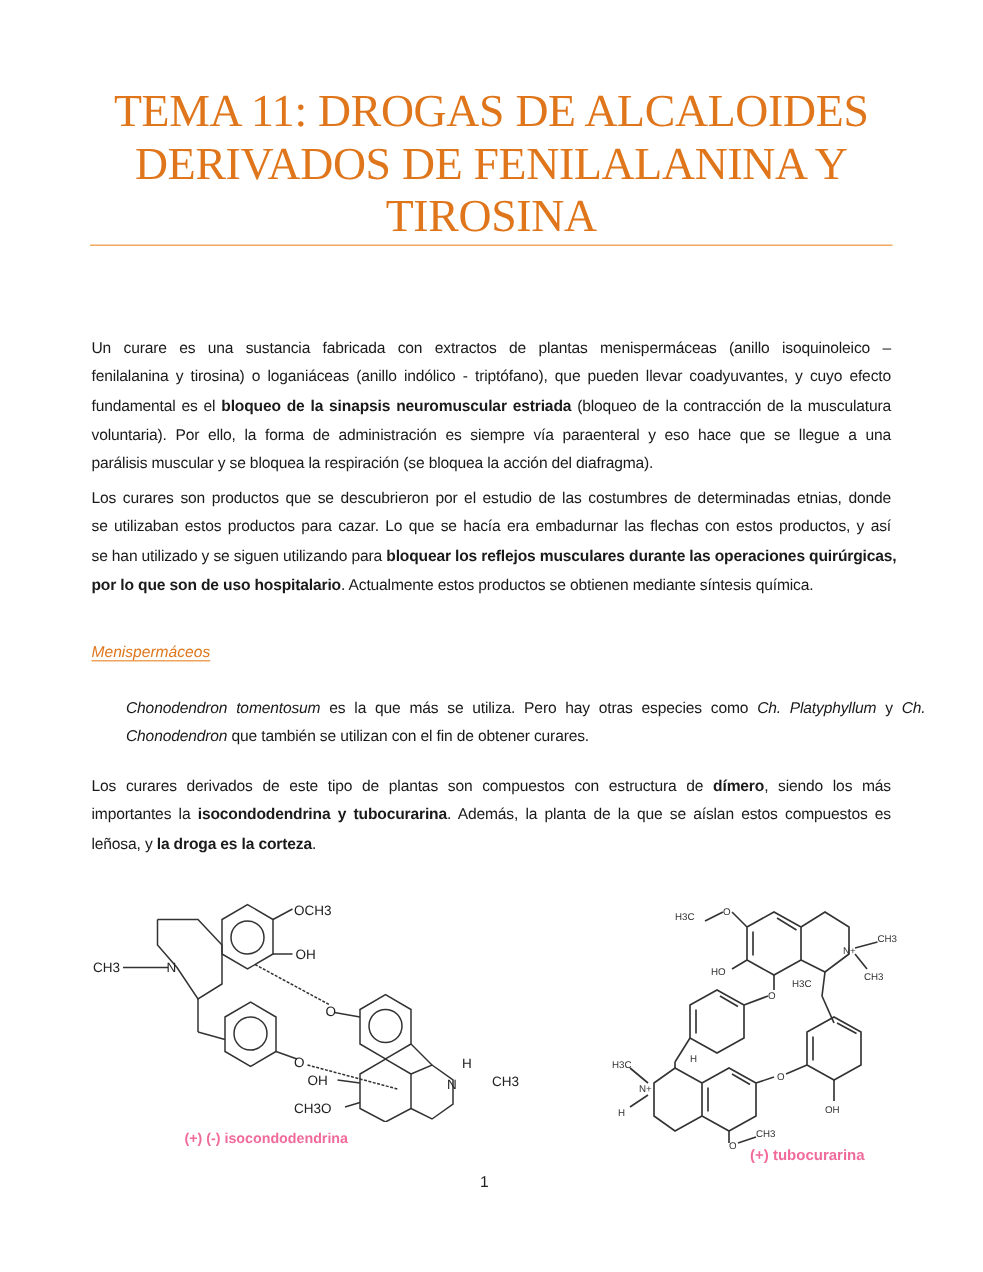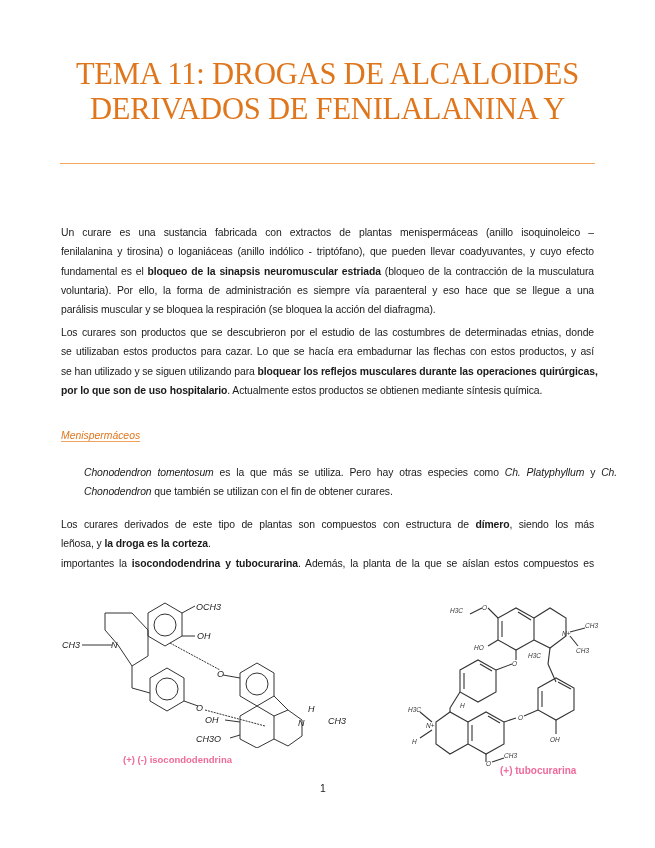--- a/index.html
+++ b/index.html
@@ -8,35 +8,36 @@
     .title { position: absolute; left: 60px; width: 535px; top: 57px; text-align: center; color: #e0761c; font-family: "Liberation Serif", serif; font-size: 30.5px; line-height: 35px; letter-spacing: -0.2px; }
     .title div { white-space: nowrap; }
     .title-rule { position: absolute; left: 60px; width: 535px; top: 163px; height: 0; border-top: 1.6px solid #f4a760; }
     .h2 { position: absolute; left: 61px; top: 189px; font-size: 11.6px; font-weight: bold; color: #e0761c; text-decoration: underline; text-decoration-color: #f0a35c; text-underline-offset: 2px; white-space: nowrap; letter-spacing: -0.25px; }
     .para { position: absolute; left: 61px; width: 533px; font-size: 10.4px; line-height: 19.3px; text-align: justify; letter-spacing: -0.1px; }
     .para b { font-weight: bold; }
     .para i { font-style: italic; }
     .line { display: block; white-space: nowrap; text-align-last: justify; }
     .line.last { text-align-last: left; }
     .subhead { position: absolute; left: 61px; top: 430px; font-size: 10.4px; font-style: italic; color: #e0761c; text-decoration: underline; text-decoration-color: #f0a35c; text-underline-offset: 2px; }
-    .fig { position: absolute; font-style: italic; }
+    .fig { position: absolute; }
     .fig svg { display: block; }
     .caption { position: absolute; font-size: 9.5px; font-weight: bold; color: #f06a9a; white-space: nowrap; }
     .page-num { position: absolute; left: 320px; top: 783px; font-size: 10.4px; color: #222; }
     .chem-text { font-family: "Liberation Sans", sans-serif; font-size: 9px; fill: #222; }
     .chem-small { font-family: "Liberation Sans", sans-serif; font-size: 6.5px; fill: #333; }
   </style>
 </head>
 <body>
 
 <div class="page">
 
   <div class="title">
     <div>TEMA 11: DROGAS DE ALCALOIDES</div>
     <div>DERIVADOS DE FENILALANINA Y</div>
+    <div>TIROSINA</div>
   </div>
   <div class="title-rule"></div>
 
 
   <div class="para" style="top:223px;">
     <span class="line">Un curare es una sustancia fabricada con extractos de plantas menispermáceas (anillo isoquinoleico –</span>
     <span class="line">fenilalanina y tirosina) o loganiáceas (anillo indólico - triptófano), que pueden llevar coadyuvantes, y cuyo efecto</span>
     <span class="line"><span>fundamental es el </span><b>bloqueo de la sinapsis neuromuscular estriada</b><span> (bloqueo de la contracción de la musculatura</span></span>
     <span class="line">voluntaria). Por ello, la forma de administración es siempre vía paraenteral y eso hace que se llegue a una</span>
     <span class="line last">parálisis muscular y se bloquea la respiración (se bloquea la acción del diafragma).</span>
@@ -51,22 +52,22 @@
 
   <div class="subhead">Menispermáceos</div>
 
   <div class="para" style="top:463px;margin-left:23px;">
     <span class="line"><i>Chonodendron tomentosum</i><span> es la que más se utiliza. Pero hay otras especies como </span><i>Ch. Platyphyllum</i><span> y </span><i>Ch.</i></span>
     <span class="line last"><i>Chonodendron</i><span> que también se utilizan con el fin de obtener curares.</span></span>
   </div>
 
   <div class="para" style="top:515px;">
     <span class="line"><span>Los curares derivados de este tipo de plantas son compuestos con estructura de </span><b>dímero</b><span>, siendo los más</span></span>
+    <span class="line"><span>importantes la </span><b>isocondodendrina y tubocurarina</b><span>. Además, la planta de la que se aíslan estos compuestos es</span></span>
     <span class="line last"><span>leñosa, y </span><b>la droga es la corteza</b><span>.</span></span>
-    <span class="line"><span>importantes la </span><b>isocondodendrina y tubocurarina</b><span>. Además, la planta de la que se aíslan estos compuestos es</span></span>
   </div>
 
   <div class="fig" style="left:60px; top:598px;">
     <svg width="310" height="150" viewBox="0 0 310 150">
       <g stroke="#333" stroke-width="1" fill="none">
 
         <polyline points="45,15 72,15 88,32 88,58 72,68 58,47 45,32 45,15"></polyline>
 
         <polygon points="88,15 105,5 122,15 122,38 105,48 88,38"></polygon>
         <circle cx="105" cy="27" r="11"></circle>

